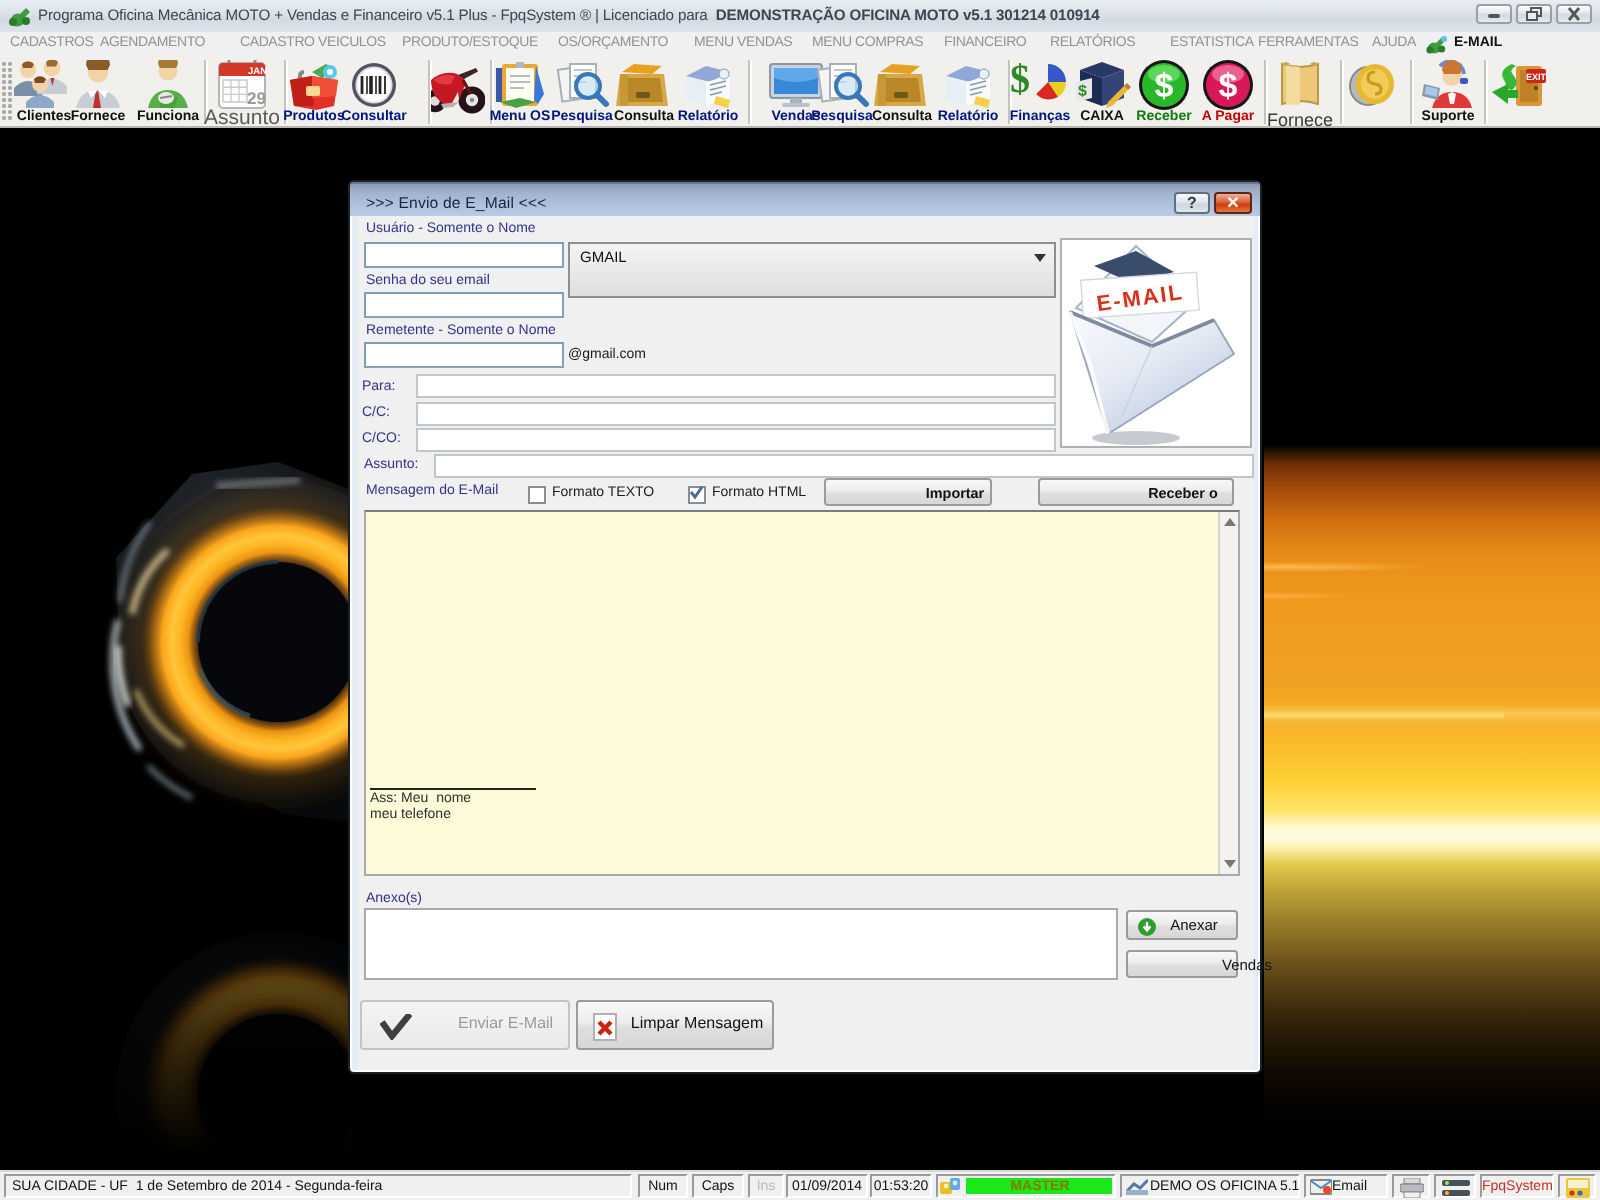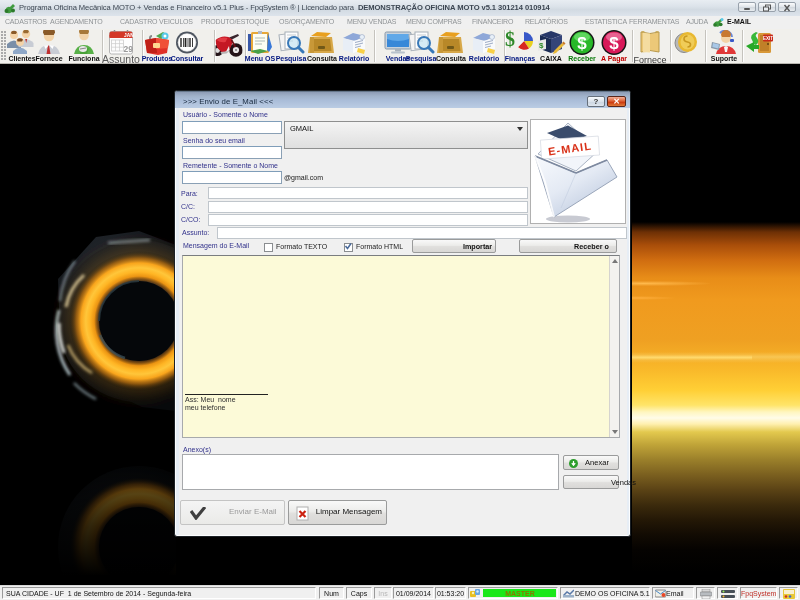--- a/index.html
+++ b/index.html
@@ -517,21 +517,21 @@
         <svg style="position:absolute;left:9px;top:6px" width="16" height="13" viewBox="0 0 16 13">
             <path d="M1 4 l5 7 9-11" stroke="#3f3f3f" stroke-width="3.2" fill="none"></path>
           </svg>
         <span style="position:absolute;left:48px;top:6px;font-size:8px">Enviar E-Mail</span>
         </div>
       <div class="btn" style="left:109px;top:392px;width:99px;height:25px">
         <svg style="position:absolute;left:7px;top:5px" width="13" height="15" viewBox="0 0 13 15">
             <rect x="1" y="1" width="11" height="13" fill="#fff" stroke="#b0b0b0"></rect>
             <path d="M3.5 5 l6 6 M9.5 5 l-6 6" stroke="#cc2211" stroke-width="2.2"></path>
           </svg>
-        <span style="position:absolute;left:26px;right:4px;top:6px;font-size:8px;text-align:right">Limpar Mensagem</span>
+        <span style="position:absolute;left:26px;right:4px;top:6px;font-size:8px;text-align:center">Limpar Mensagem</span>
         </div>
     </div>
   </div>
 
   <div class="abs" id="statusbar">
     <div class="sp" style="left:2px;width:314px">
         <span class="t" style="text-align:left;left:3px">SUA CIDADE - UF&nbsp; 1 de Setembro de 2014 - Segunda-feira</span>
       </div>
     <div class="sp" style="left:319px;width:25px">
         <span class="t">Num</span>

